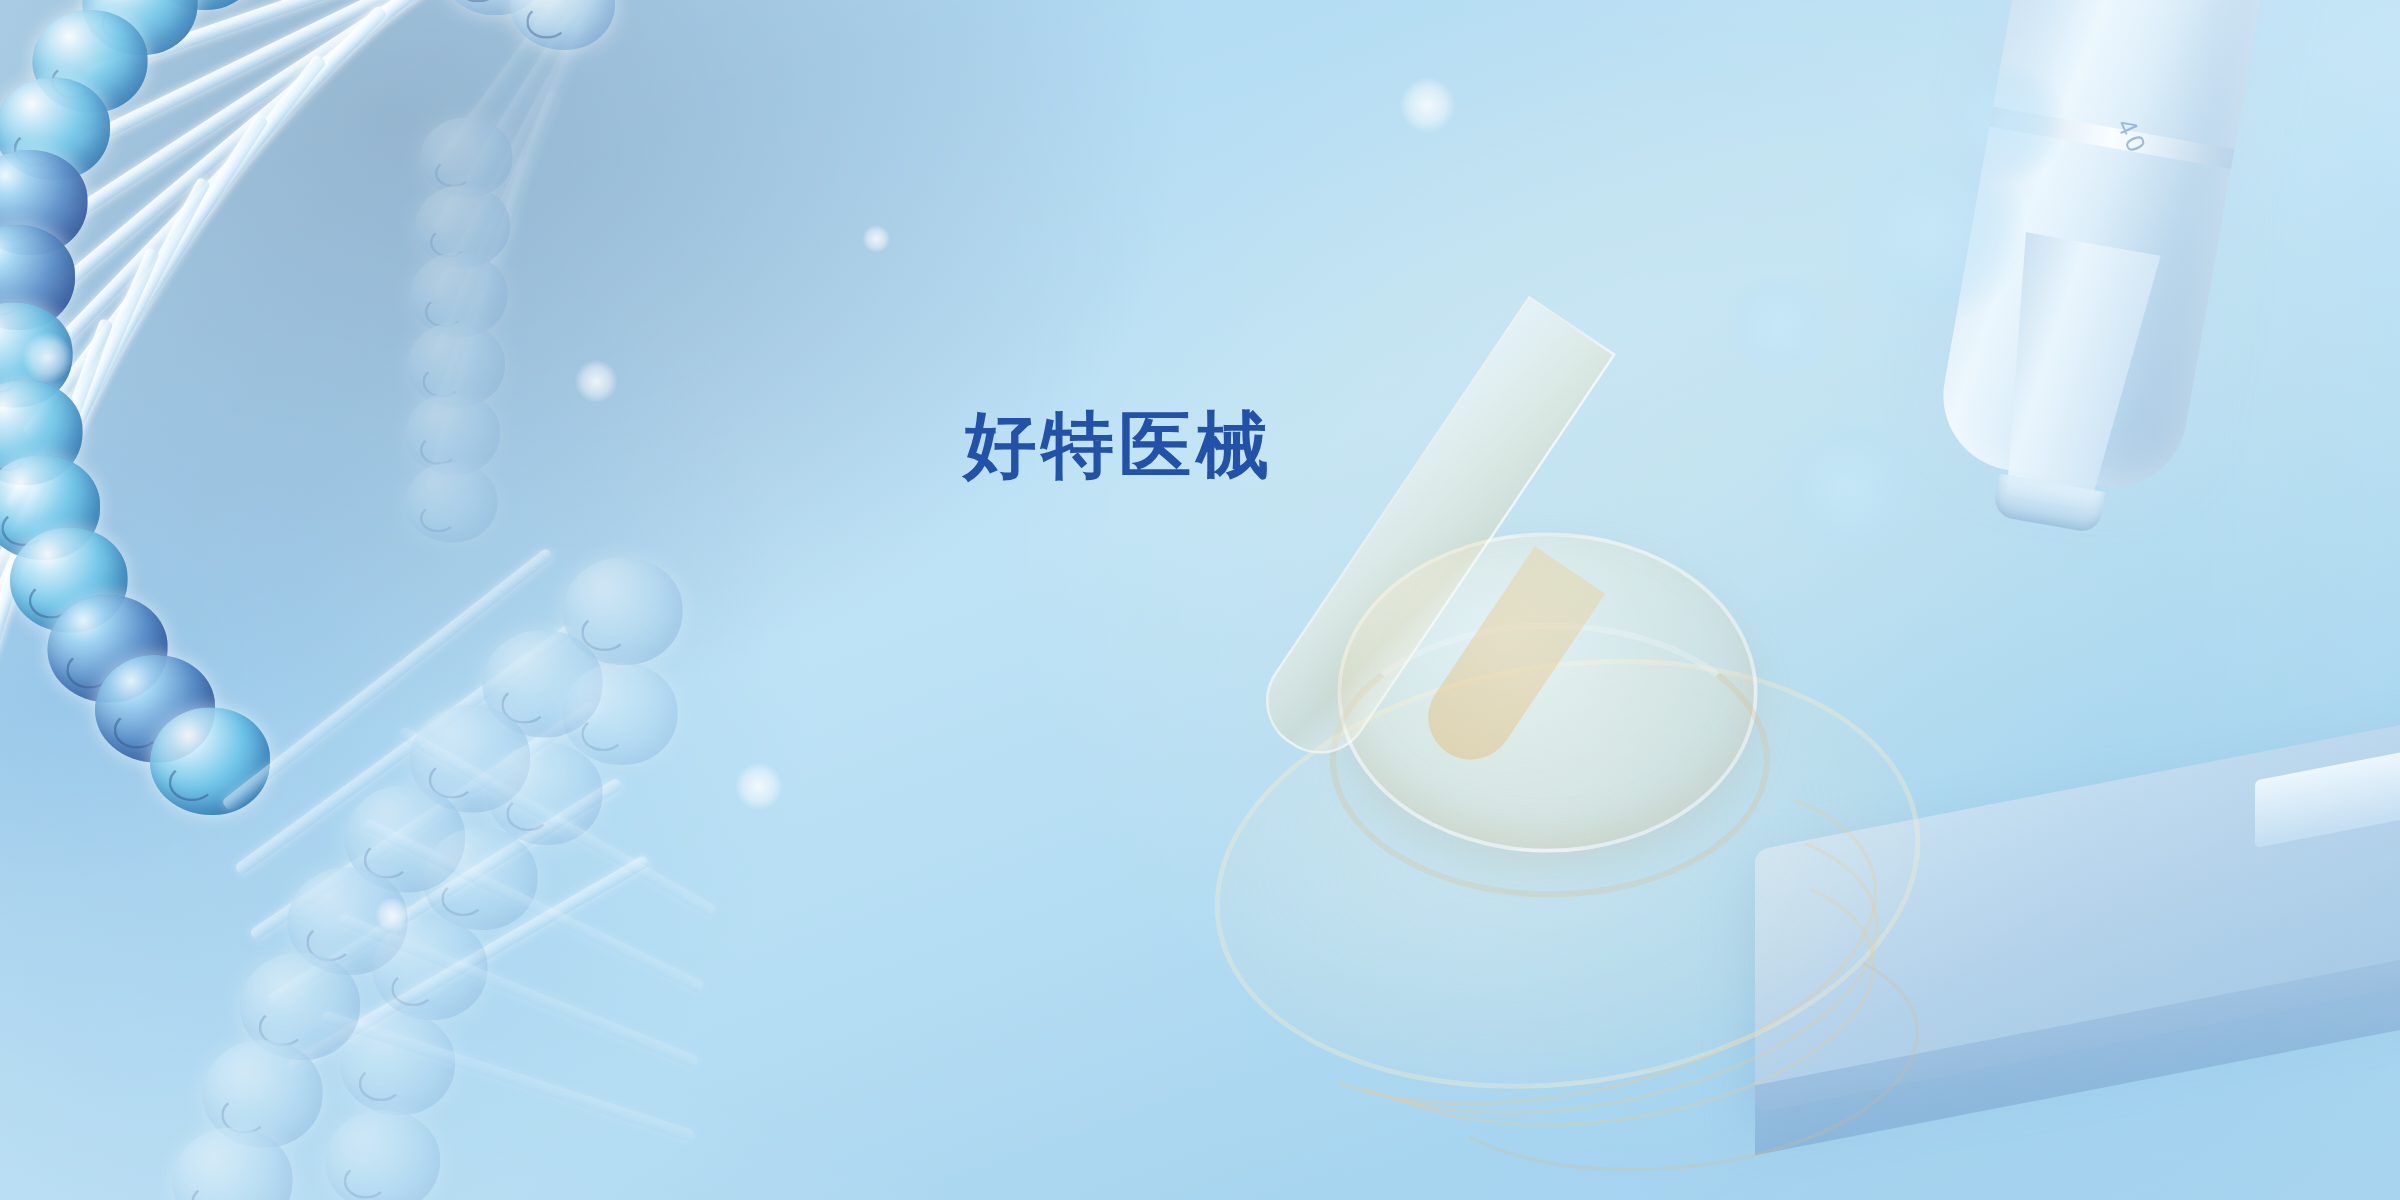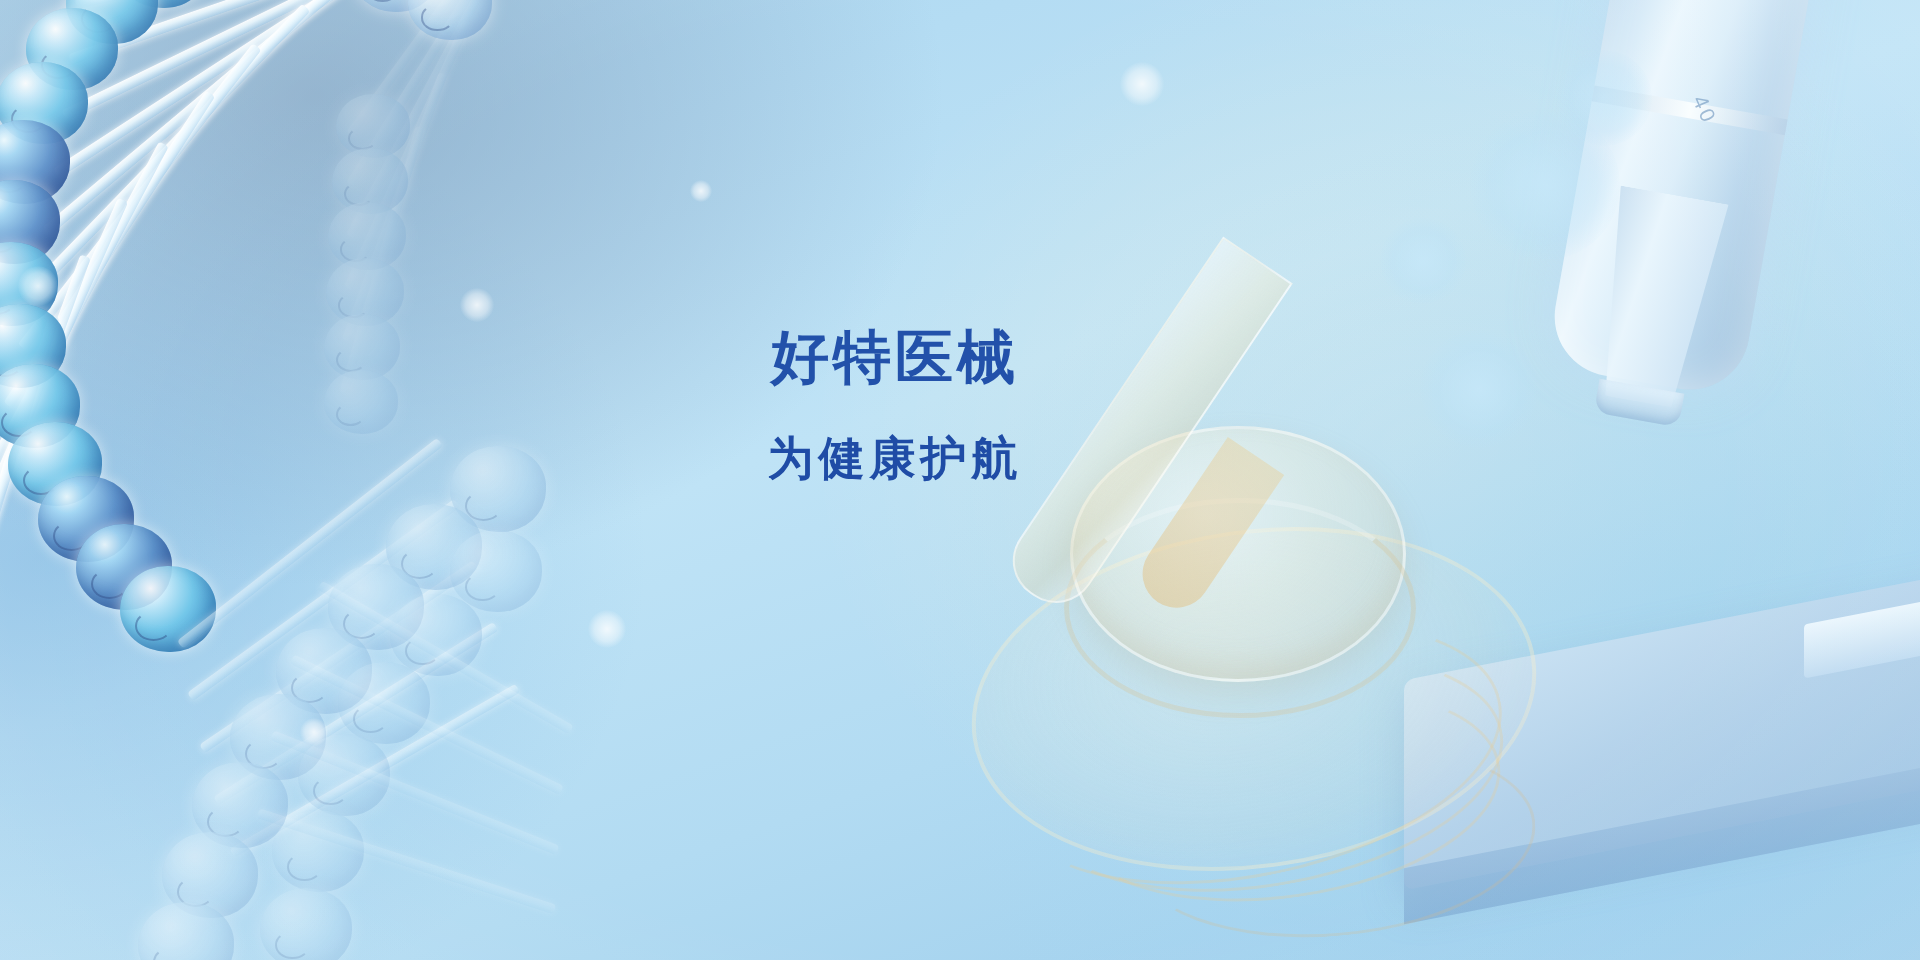--- a/index.html
+++ b/index.html
@@ -287,17 +287,16 @@
     <div class="bokeh" style="left:690px;top:180px;width:22px;height:22px;"></div>
     <div class="bokeh blue" style="left:1470px;top:110px;width:150px;height:150px;"></div>
     <div class="bokeh blue" style="left:1420px;top:330px;width:118px;height:118px;"></div>
     <div class="bokeh blue" style="left:1556px;top:50px;width:96px;height:96px;"></div>
     <div class="bokeh blue" style="left:1380px;top:218px;width:86px;height:86px;"></div>
     <div class="bokeh" style="left:1120px;top:62px;width:44px;height:44px;"></div>
   </div>
 
   <div id="copy">
     <div id="title">好特医械</div>
-    <div id="tagline">为健康护航</div>
   </div>
 
   <div id="vignette"></div>
 </div>
 
 </body></html>

